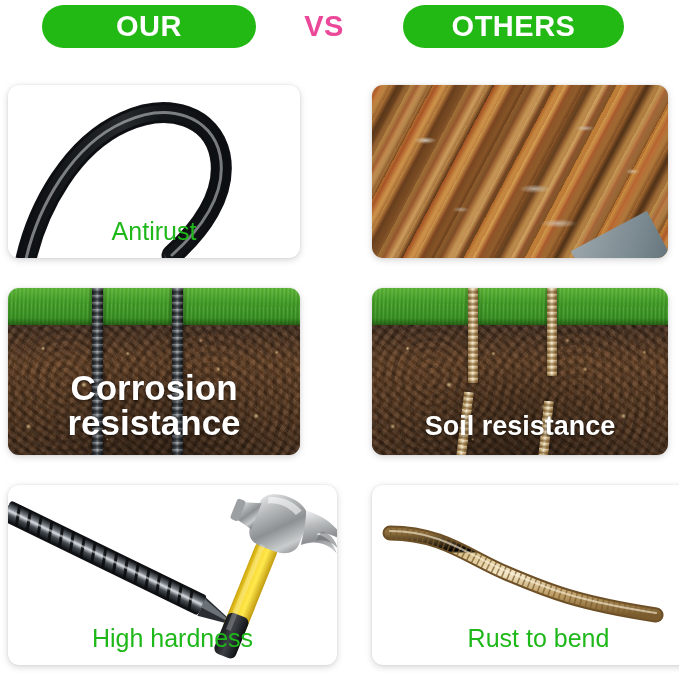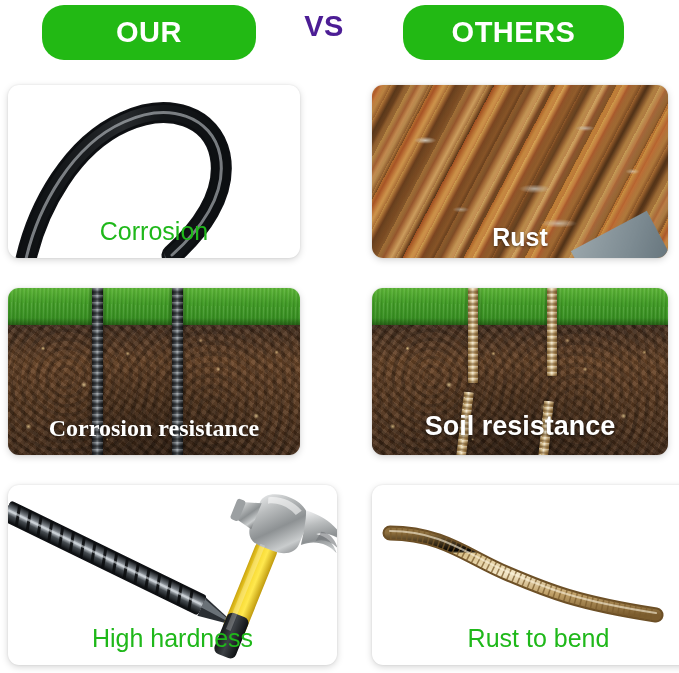--- a/index.html
+++ b/index.html
@@ -18,42 +18,42 @@
 
   
   .header {
     position: absolute;
     left: 0; top: 0;
     width: 679px; height: 58px;
   }
   .pill {
     position: absolute;
     top: 5px;
-    height: 55px;
+    height: 43px;
     border-radius: 22px;
     background: #22b914;
     display: flex;
     align-items: center;
     justify-content: center;
     color: #ffffff;
     font-weight: bold;
     font-size: 29px;
     letter-spacing: 0.5px;
     box-sizing: border-box;
   }
   .pill-our   { left: 42px;  width: 214px; }
   .pill-other { left: 403px; width: 221px; }
   .vs-label {
     position: absolute;
     left: 296px; top: 5px;
     width: 56px; height: 43px;
     display: flex;
     align-items: center;
     justify-content: center;
-    color: #4c1d95;
+    color: #ec4899;
     font-weight: bold;
     font-size: 29px;
     letter-spacing: 0.5px;
   }
 
   
   .card {
     position: absolute;
     border-radius: 11px;
     overflow: hidden;
@@ -89,21 +89,21 @@
     bottom: 14px;
     font-weight: normal;
   }
   .caption-white {
     color: #ffffff;
     bottom: 15px;
     font-weight: bold;
     text-shadow: 0 1px 3px rgba(0,0,0,0.55);
   }
   .cap-rust       { bottom: 8px; }
-  .cap-corrosion  { font-size: 24px; font-family: Liberation Serif, serif; }
+  .cap-corrosion  { font-size: 35px; }
   .cap-soil       { font-size: 27px; }
 
   
   
   .loop-wrap {
     position: absolute;
     left: 4px; top: 2px;
     width: 292px; height: 173px;
   }
   .loop-svg { display:block; }
@@ -282,30 +282,29 @@
         </defs>
 
         <path d="M14,172 C26,120 60,58 112,35 C158,14 200,30 208,68 C216,108 186,145 160,168" fill="none" stroke="#111316" stroke-width="21" stroke-linecap="round"></path>
         <path d="M14,172 C26,120 60,58 112,35 C158,14 200,30 208,68 C216,108 186,145 160,168" fill="none" stroke="url(#barBlkV)" stroke-width="15" stroke-linecap="round"></path>
 
         <path d="M14,172 C26,120 60,58 112,35 C158,14 200,30 208,68 C216,108 186,145 160,168" fill="none" stroke="#0c0e10" stroke-width="19" stroke-linecap="round" stroke-dasharray="1.6 6" opacity="0.85"></path>
         <path d="M14,172 C26,120 60,58 112,35 C158,14 200,30 208,68 C216,108 186,145 160,168" fill="none" stroke="#cfd5da" stroke-width="3" stroke-linecap="round" opacity="0.55"></path>
       </svg>
     </div>
   </div>
-  <div class="caption caption-green">Corrosion</div>
+  <div class="caption caption-green">Antirust</div>
 </div>
 
 <div class="card col-right row-1">
   <div class="card-inner">
     <div class="rustbg"></div>
     <div class="rust-speck"></div>
     <div class="rust-concrete"></div>
   </div>
-  <div class="caption caption-white cap-rust">Rust</div>
 </div>
 
 <div class="card col-left row-2">
   <div class="card-inner">
     <div class="grass"></div>
     <div class="soil"></div>
     <div class="stake-black s1"></div>
     <div class="stake-black s2"></div>
   </div>
   <div class="caption caption-white cap-corrosion">Corrosion resistance</div>

